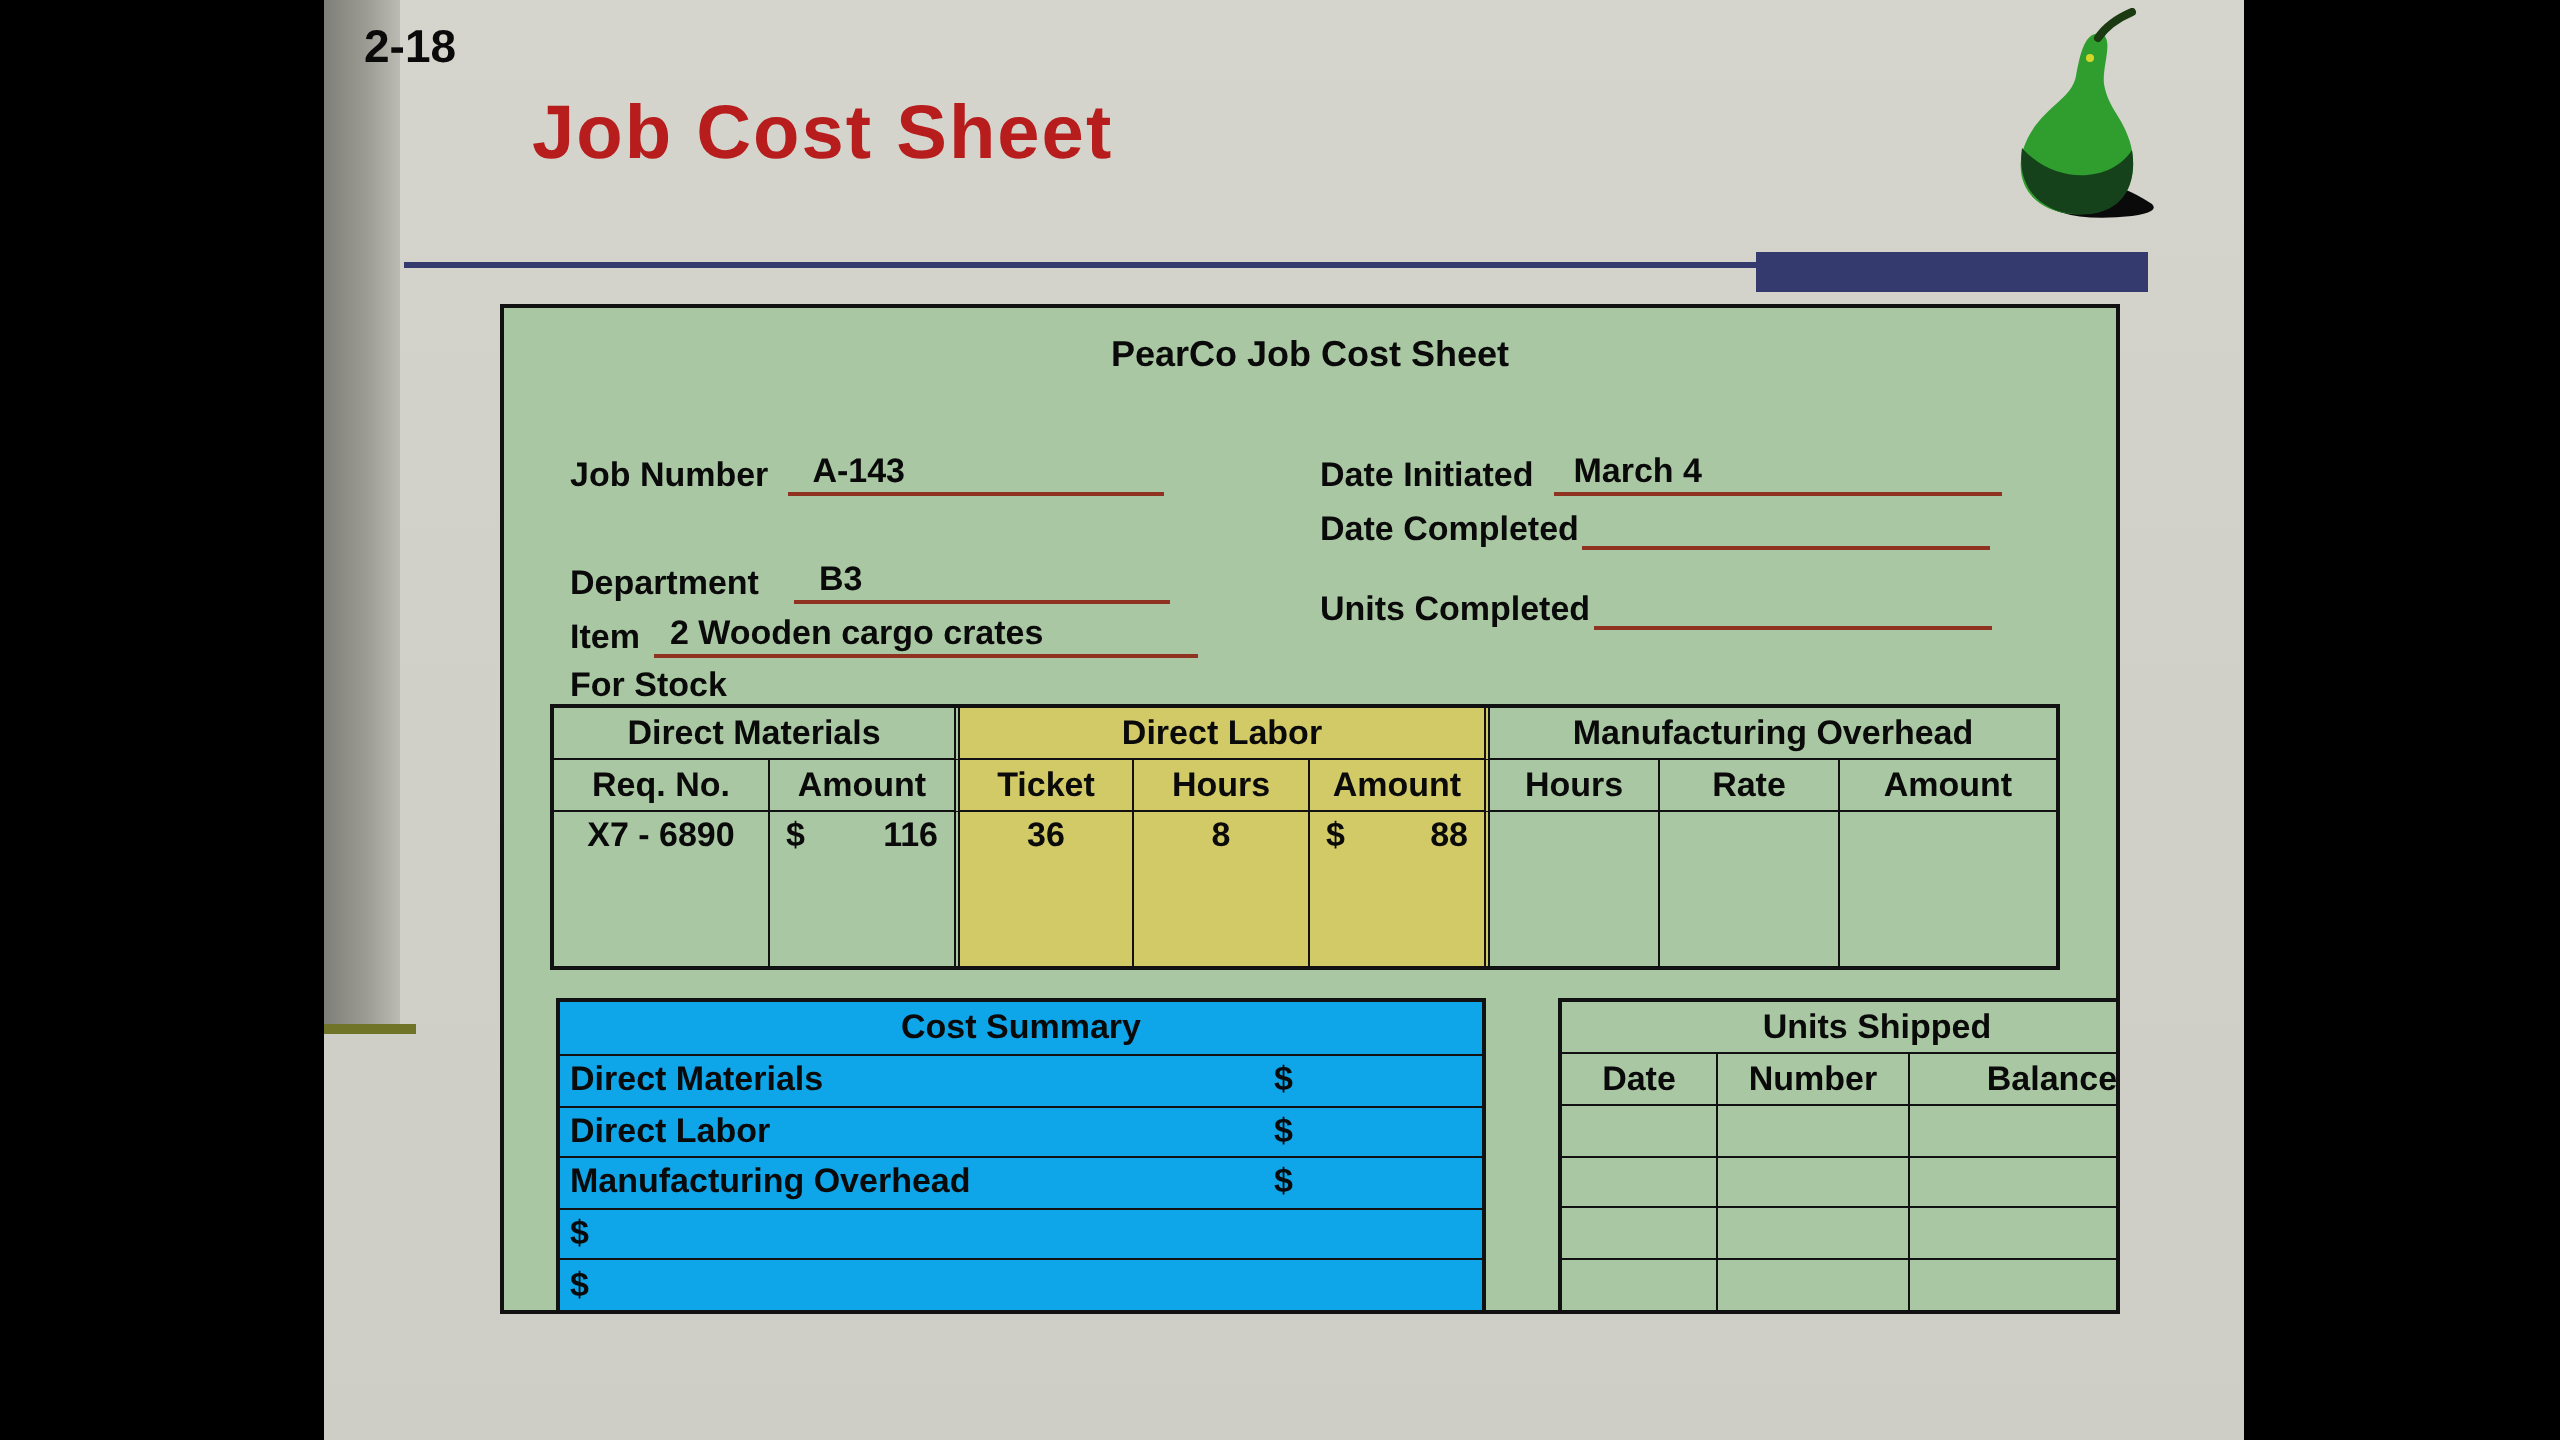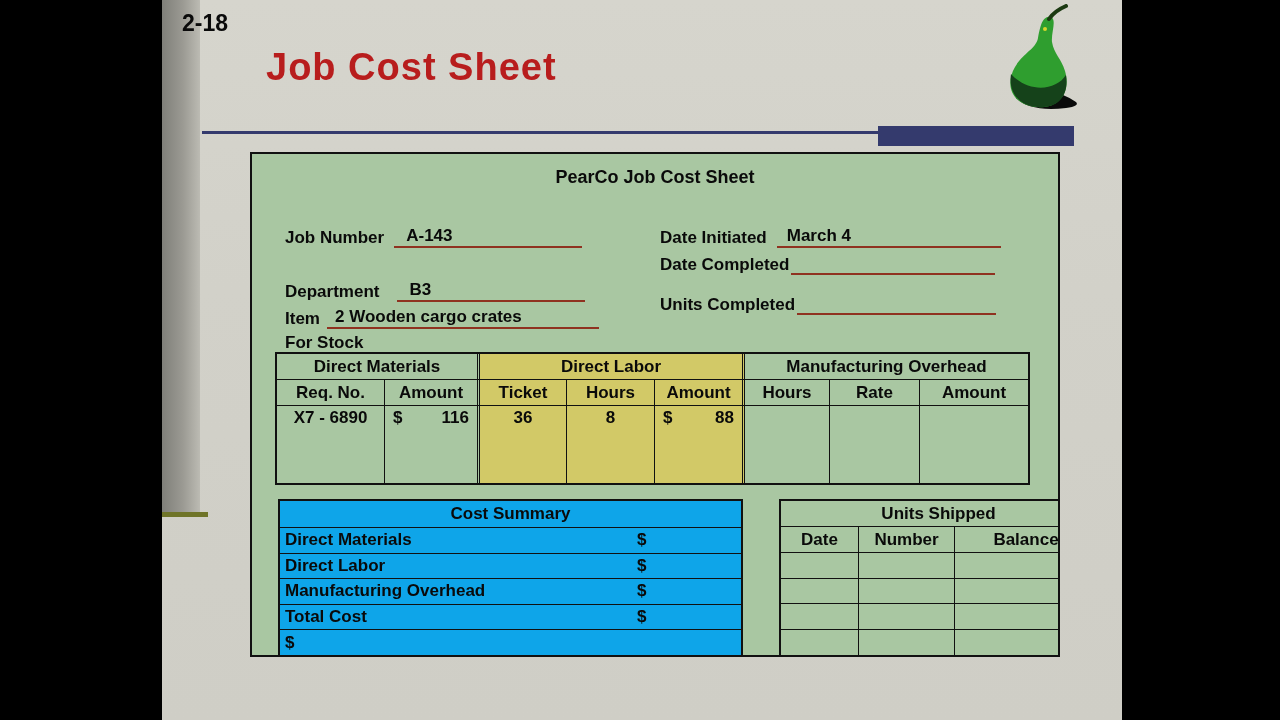--- a/index.html
+++ b/index.html
@@ -155,21 +155,20 @@
         </div>
         <div class="row">
           <span class="lbl">Direct Labor</span>
           <span>$</span>
         </div>
         <div class="row">
           <span class="lbl">Manufacturing Overhead</span>
           <span>$</span>
         </div>
         <div class="row">
-          <span class="lbl">Total Cost</span>
           <span>$</span>
         </div>
         <div class="row">
           <span>$</span>
         </div>
       </div>
 
       <div class="ustable">
         <div class="c span3">Units Shipped</div>
         <div class="c">Date</div>

